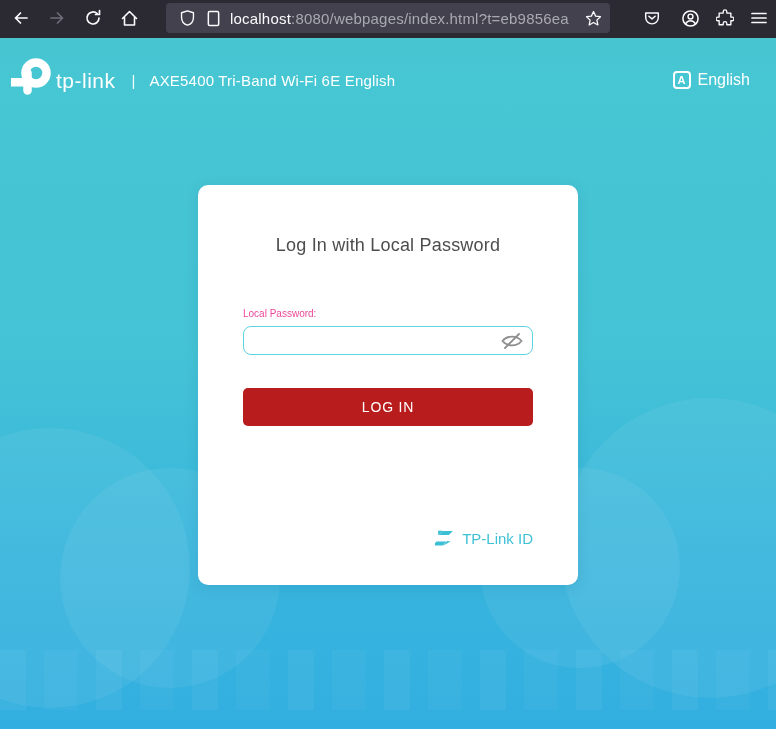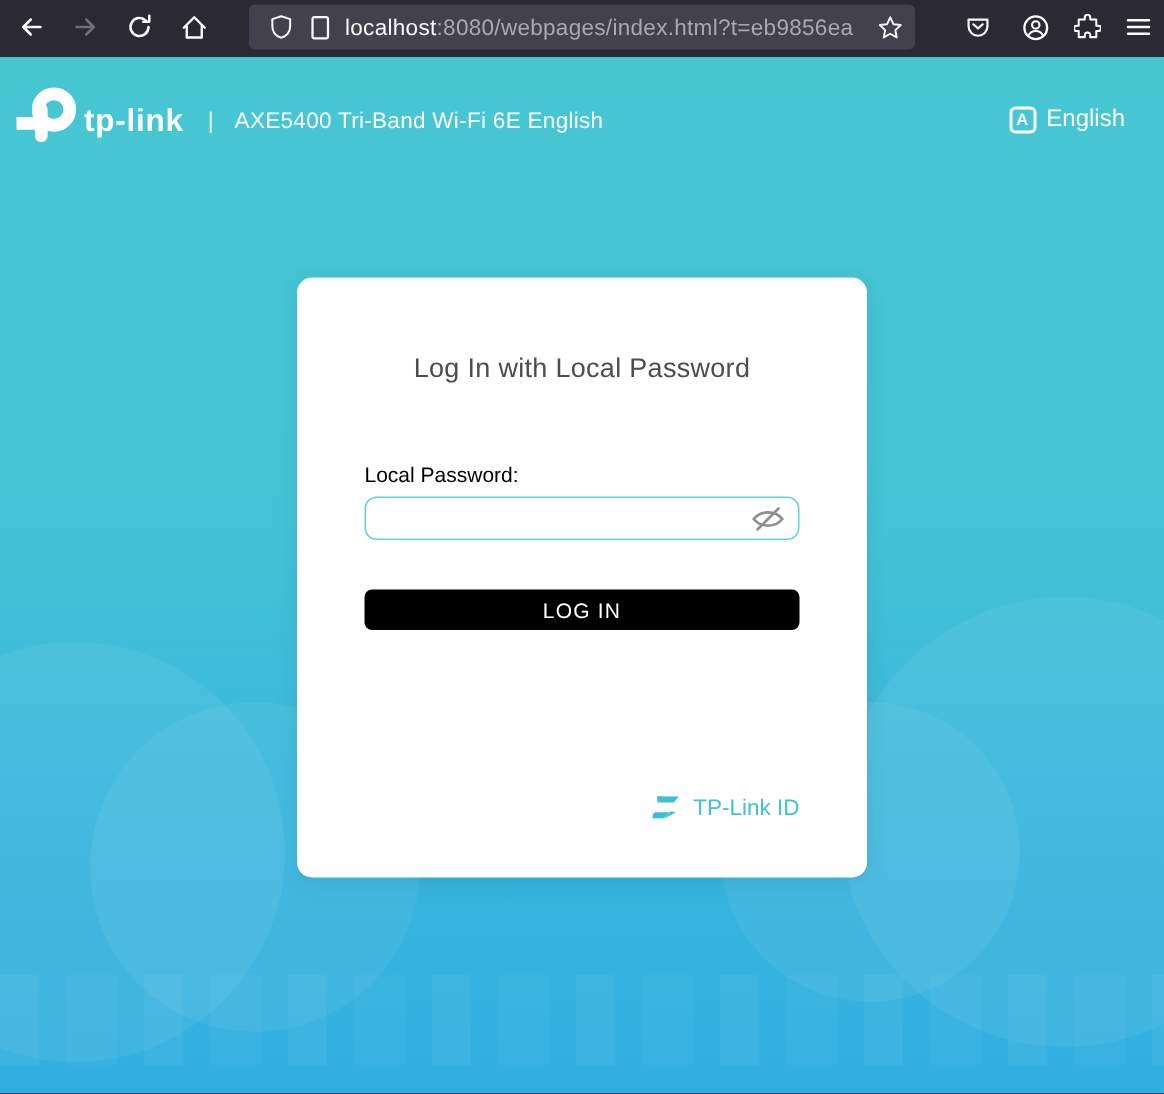--- a/index.html
+++ b/index.html
@@ -50,21 +50,21 @@
   }
 
   
   .site-header {
     position: relative; z-index: 2;
     display: flex; align-items: center;
     padding: 22px 26px 0 8px; height: 62px; color: #ffffff;
   }
   .logo-wrap { display: flex; align-items: center; }
   .logo-mark { width: 46px; height: 46px; margin-right: 2px; }
-  .brand { font-size: 21px; font-weight: 700; letter-spacing: 0.5px; margin-top: 2px; }
+  .brand { font-size: 21px; font-weight: 400; letter-spacing: 0.5px; margin-top: 2px; }
   .hdr-sep { font-size: 15px; font-weight: 300; margin: 0 14px 0 16px; opacity: 0.95; }
   .model { font-size: 15px; font-weight: 400; letter-spacing: 0.2px; }
   .lang {
     margin-left: auto; display: flex; align-items: center; gap: 7px; cursor: pointer;
   }
   .lang-icon {
     width: 18px; height: 18px; border: 2px solid #ffffff; border-radius: 4px;
     display: flex; align-items: center; justify-content: center;
     font-size: 11px; font-weight: 700; color: #ffffff;
   }
@@ -77,37 +77,37 @@
     margin: 85px auto 0 auto;
     background: #ffffff; border-radius: 10px;
     box-shadow: 0 3px 14px rgba(0,60,80,0.10);
     padding: 40px 45px 0 45px;
   }
   .card-title {
     text-align: center; font-size: 18px; font-weight: 400; color: #4d4d4d;
     margin-top: 10px; letter-spacing: 0.2px;
   }
   .field-label {
-    display: block; margin-top: 52px; font-size: 14px; color: #000000;
+    display: block; margin-top: 52px; font-size: 10px; color: #ec4899;
   }
   .pw-wrap { position: relative; margin-top: 7px; }
   .pw-input {
     width: 100%; height: 29px;
     border: 1.5px solid #5fd4e0; border-radius: 8px;
     outline: none; padding: 0 36px 0 10px;
     font-size: 14px; color: #404040; background: #ffffff;
   }
   .eye-btn {
     position: absolute; right: 9px; top: 50%; transform: translateY(-50%);
     width: 24px; height: 18px; display: flex; align-items: center; justify-content: center;
     cursor: pointer; background: none; border: none; padding: 0;
   }
   .login-btn {
-    display: block; width: 100%; height: 27px; margin-top: 33px;
-    background: #000000; border: none; border-radius: 5px;
+    display: block; width: 100%; height: 38px; margin-top: 33px;
+    background: #b91c1c; border: none; border-radius: 5px;
     color: #ffffff; font-size: 14px; letter-spacing: 0.8px;
     font-family: "Liberation Sans", sans-serif;
     cursor: pointer;
   }
   .forgot-row { text-align: right; margin-top: 9px; }
   .link { color: #3fc2d5; font-size: 14px; text-decoration: none; cursor: pointer; }
   .tplinkid-row {
     position: absolute; right: 45px; top: 345px;
     display: flex; align-items: flex-end; gap: 8px; cursor: pointer;
   }

